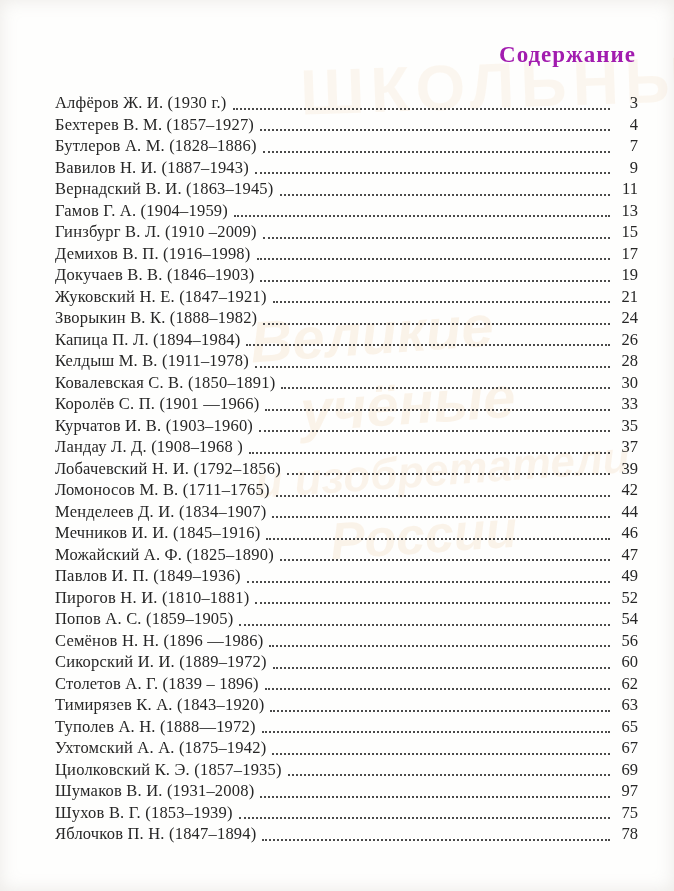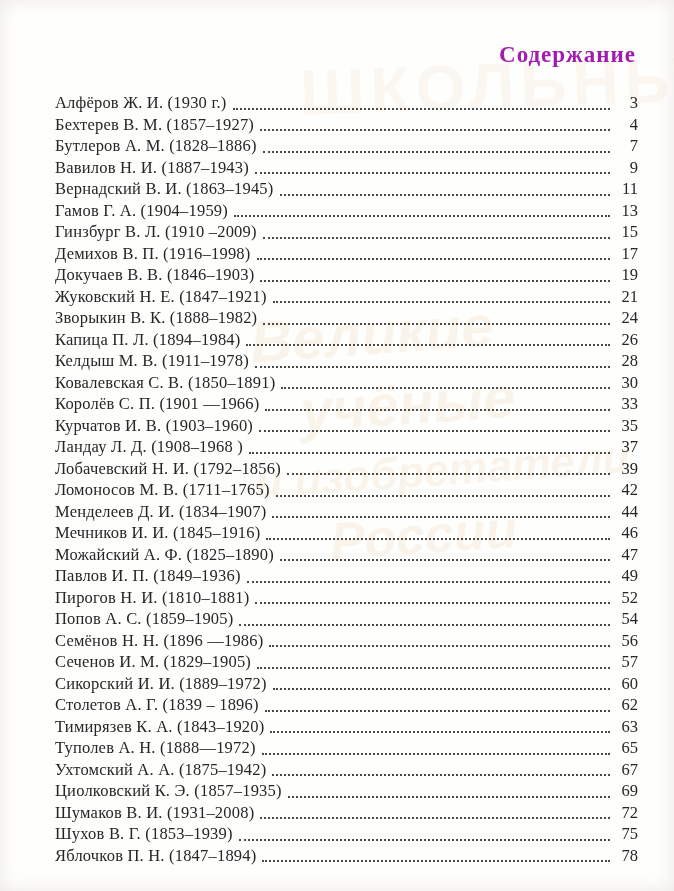--- a/index.html
+++ b/index.html
@@ -218,25 +218,20 @@
           <span class="toc-name">Попов А. С. (1859–1905)</span>
           <span class="toc-dots"></span>
           <span class="toc-page">54</span>
         </div>
         <div class="toc-row">
           <span class="toc-name">Семёнов Н. Н. (1896 —1986)</span>
           <span class="toc-dots"></span>
           <span class="toc-page">56</span>
         </div>
         <div class="toc-row">
-          <span class="toc-name">Сеченов И. М. (1829–1905)</span>
-          <span class="toc-dots"></span>
-          <span class="toc-page">57</span>
-        </div>
-        <div class="toc-row">
           <span class="toc-name">Сикорский И. И. (1889–1972)</span>
           <span class="toc-dots"></span>
           <span class="toc-page">60</span>
         </div>
         <div class="toc-row">
           <span class="toc-name">Столетов А. Г. (1839 – 1896)</span>
           <span class="toc-dots"></span>
           <span class="toc-page">62</span>
         </div>
         <div class="toc-row">
@@ -255,21 +250,21 @@
           <span class="toc-page">67</span>
         </div>
         <div class="toc-row">
           <span class="toc-name">Циолковский К. Э. (1857–1935)</span>
           <span class="toc-dots"></span>
           <span class="toc-page">69</span>
         </div>
         <div class="toc-row">
           <span class="toc-name">Шумаков В. И. (1931–2008)</span>
           <span class="toc-dots"></span>
-          <span class="toc-page">72</span>
+          <span class="toc-page">97</span>
         </div>
         <div class="toc-row">
           <span class="toc-name">Шухов В. Г. (1853–1939)</span>
           <span class="toc-dots"></span>
           <span class="toc-page">75</span>
         </div>
         <div class="toc-row">
           <span class="toc-name">Яблочков П. Н. (1847–1894)</span>
           <span class="toc-dots"></span>
           <span class="toc-page">78</span>

